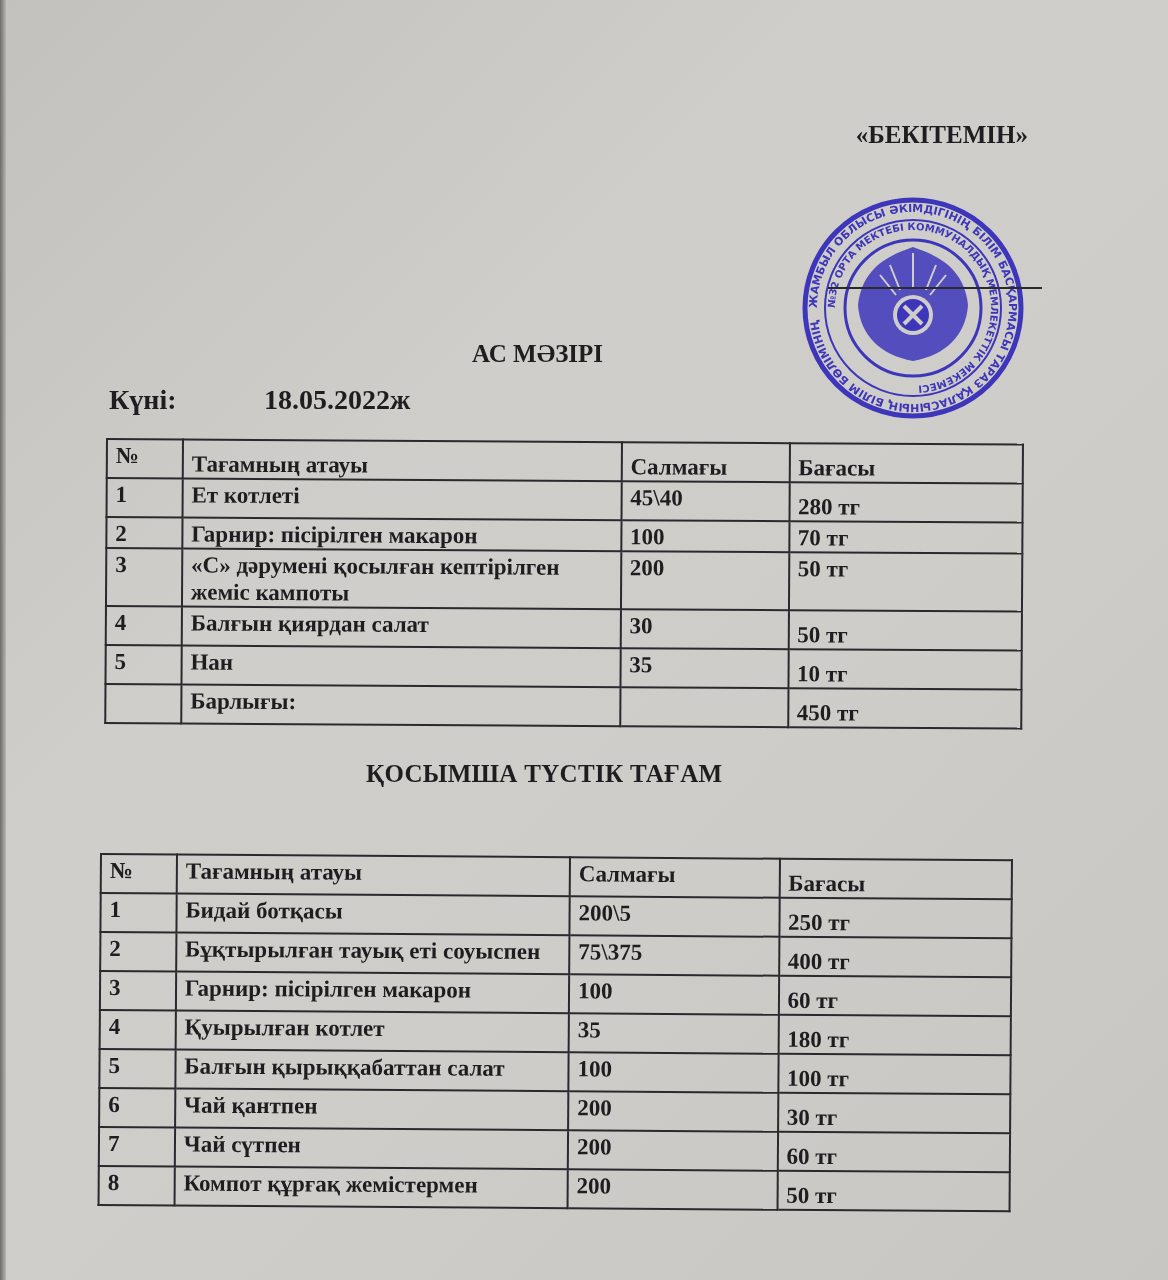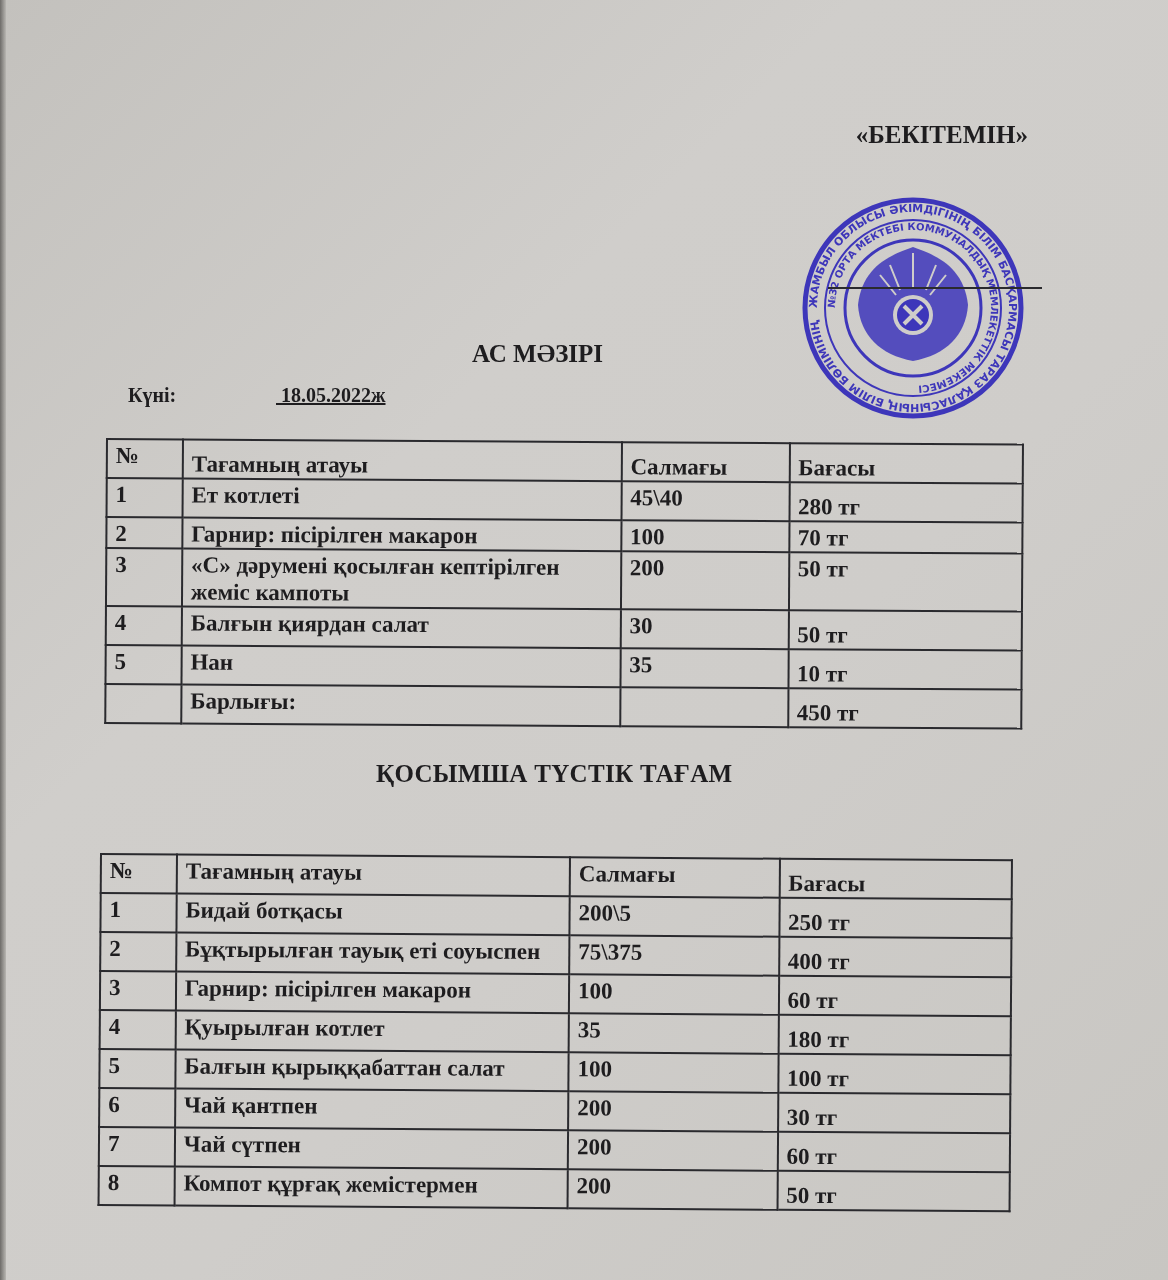--- a/index.html
+++ b/index.html
@@ -28,38 +28,38 @@
       background: #2a2a2e;
     }
     .stamp {
       position: absolute; left: 800px; top: 195px; width: 226px; height: 226px;
       opacity: 0.88;
     }
     .title {
       position: absolute; left: 472px; top: 340px; font-size: 25px;
     }
     .date-row {
-      position: absolute; left: 128px; top: 384px; font-size: 20px; text-decoration: underline;
+      position: absolute; left: 109px; top: 384px; font-size: 28px;
     }
     .date-row .date-label { display: inline-block; width: 148px; }
     table {
       position: absolute; border-collapse: collapse;
       font-size: 23px; line-height: 27px;
     }
     td {
       border: 2px solid #2a2a2e;
       vertical-align: top; padding: 2px 8px 0 8px;
     }
     #menu-table { left: 106px; top: 438px; width: 918px; transform: rotate(0.35deg); transform-origin: left top; }
     #menu-table col.c1 { width: 76px; }
     #menu-table col.c2 { width: 440px; }
     #menu-table col.c3 { width: 168px; }
     #menu-table col.c4 { width: 234px; }
     .subtitle {
-      position: absolute; left: 376px; top: 760px; font-size: 25px; letter-spacing: 0.3px;
+      position: absolute; left: 366px; top: 760px; font-size: 25px; letter-spacing: 0.3px;
     }
     #extra-table { left: 100px; top: 853px; width: 913px; transform: rotate(0.4deg); transform-origin: left top; }
     #extra-table col.c1 { width: 76px; }
     #extra-table col.c2 { width: 394px; }
     #extra-table col.c3 { width: 210px; }
     #extra-table col.c4 { width: 233px; }
     .pad-top { padding-top: 10px; }
   </style>
 </head>
 <body>

